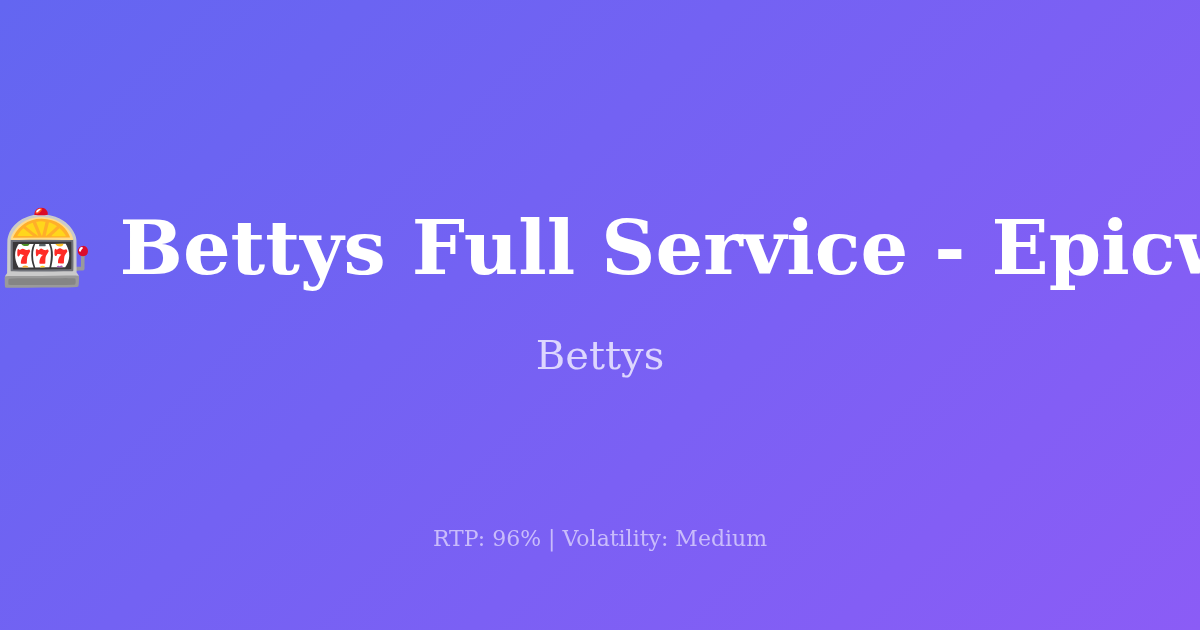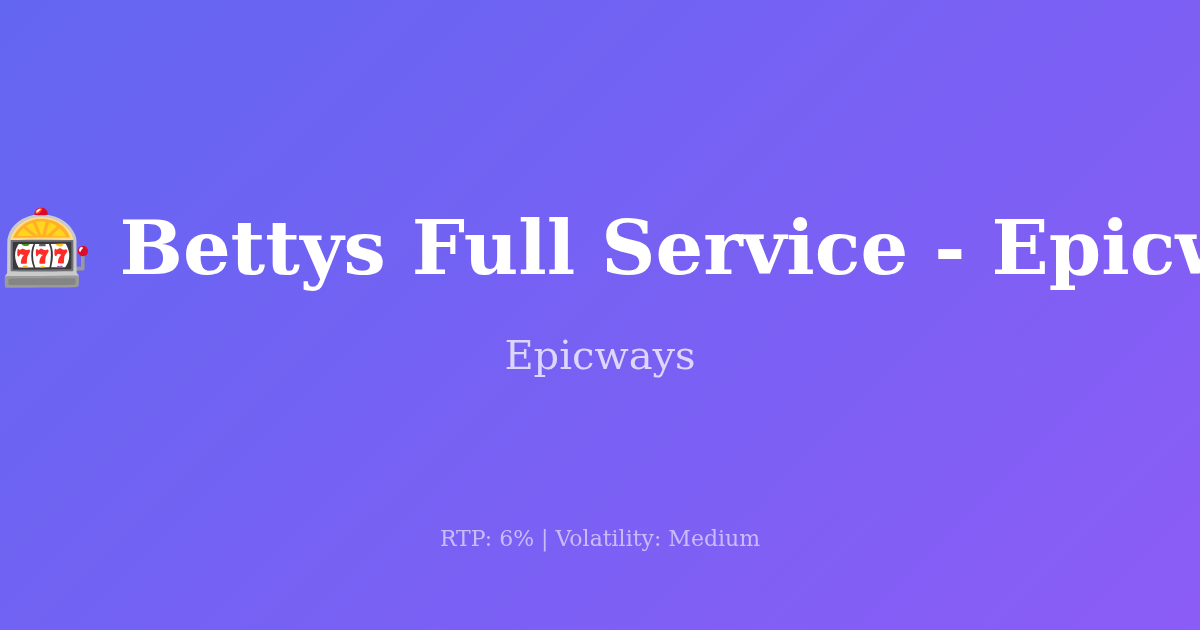--- a/index.html
+++ b/index.html
@@ -102,21 +102,21 @@
 </style>
 </head>
 <body>
 
 <div class="og-card">
 
   <div class="hero">
 
     <h1 class="game-title">🎰 Bettys Full Service - Epicways</h1>
 
-    <p class="game-subtitle">Epicways</p>
+    <p class="game-subtitle">Bettys</p>
 
   </div>
 
   <div class="meta-footer">
-    <p class="meta-line">RTP: 6% | Volatility: Medium</p>
+    <p class="meta-line">RTP: 96% | Volatility: Medium</p>
   </div>
 
 </div>
 
 </body></html>

